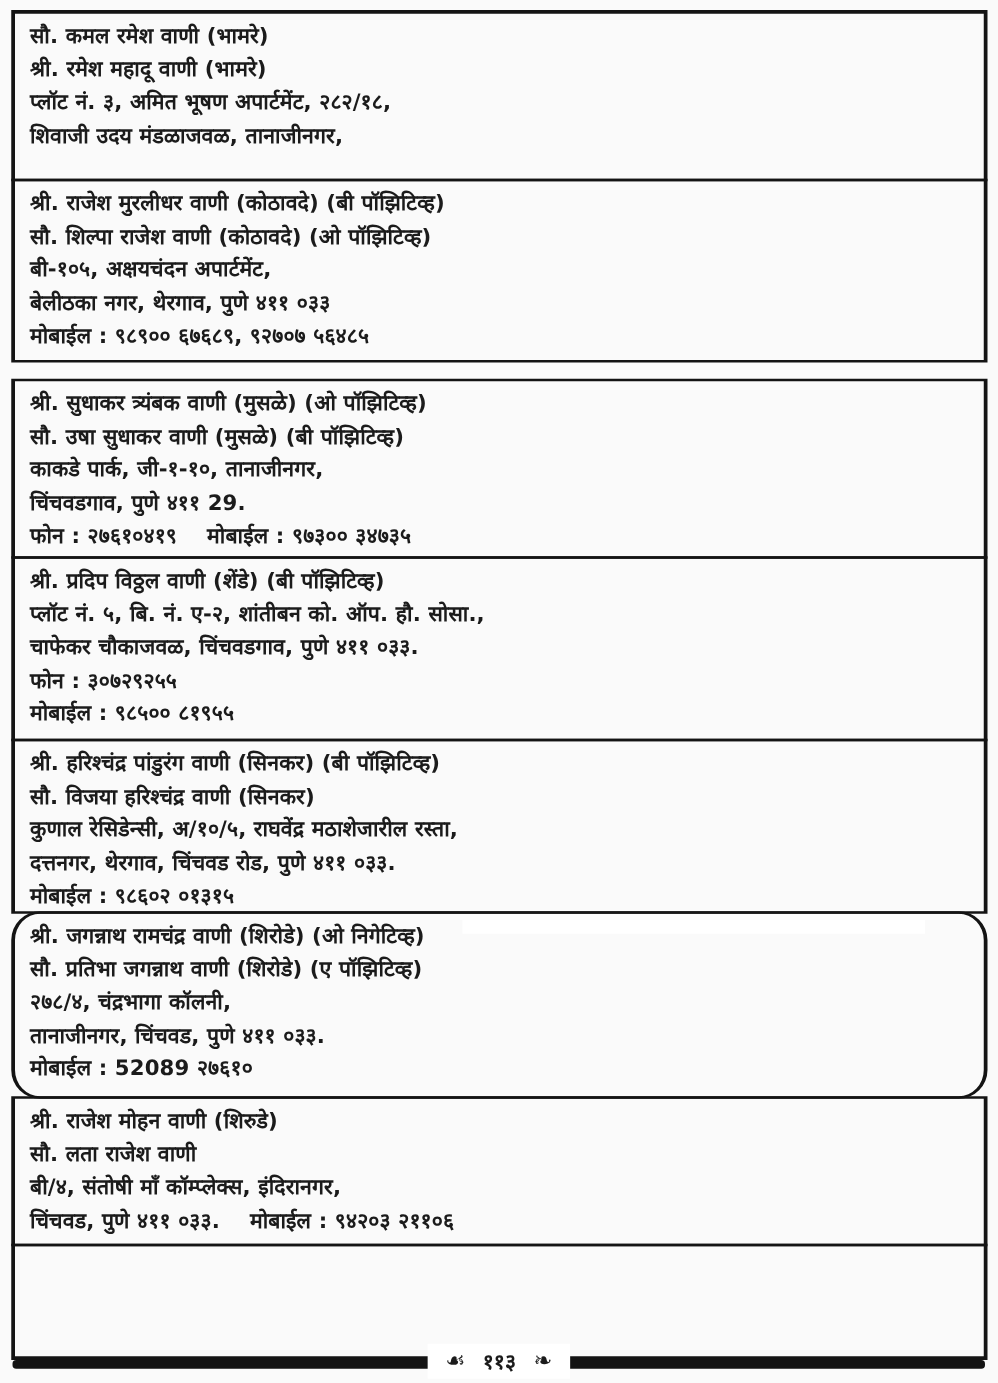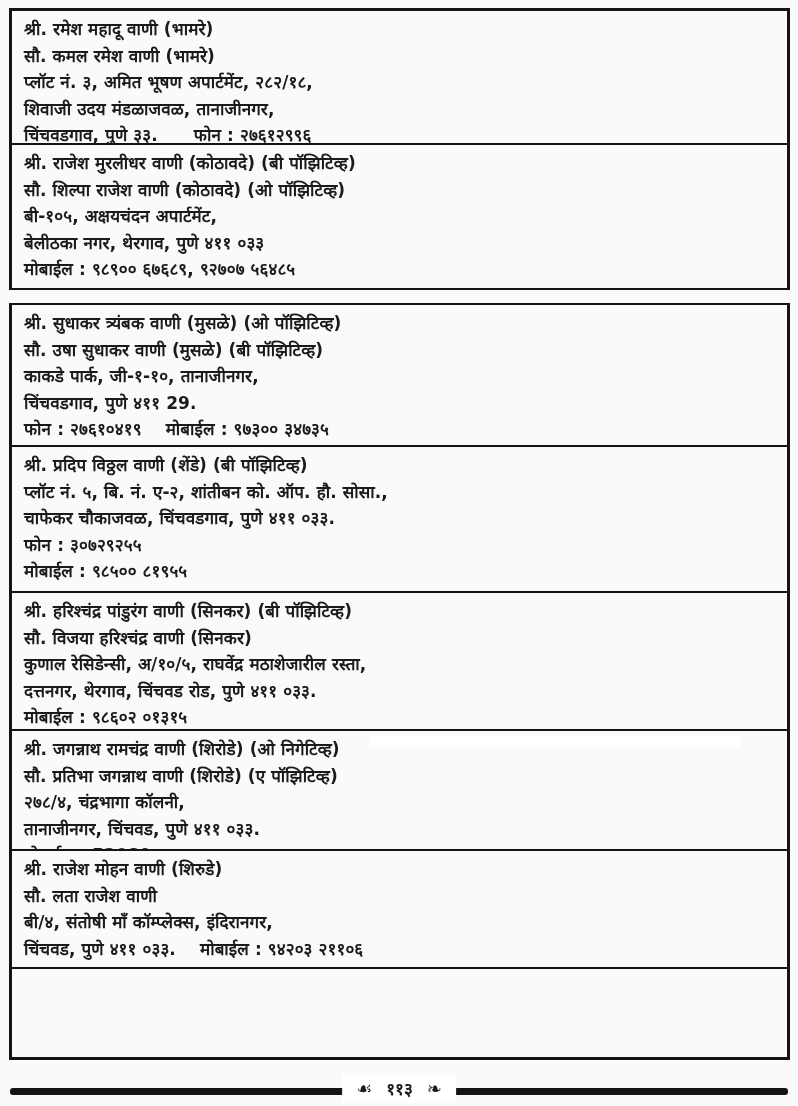--- a/index.html
+++ b/index.html
@@ -28,21 +28,21 @@
     position: relative;
   }
   .entry.first { margin-top: 0; border-top-width: 3px; }
   .entry { border-left-width: 3px; border-right-width: 3px; }
   .entry.last { border-bottom-width: 3px; }
   .e1 { height: 137px; }
   .e2 { height: 147px; }
   .e3 { height: 144px; margin-top: 13px; }
   .e4 { height: 148px; }
   .e5 { height: 140px; }
-  .e6 { height: 122px; }
+  .e6 { height: 150px; border-radius: 23px; }
   .e7 { height: 120px; }
   .e8 { height: 93px; }
   .line {
     font-size: 17px;
     font-weight: bold;
     line-height: 26.5px;
     white-space: pre-wrap;
     letter-spacing: 0.1px;
   }
   .blank-strip {
@@ -74,25 +74,24 @@
   .ornament { font-size: 18px; line-height: 18px; }
 </style>
 </head>
 <body>
 
 <div class="page">
 
   <div class="directory">
 
     <div class="entry e1 first">
+      <div class="line">सौ. कमल रमेश वाणी (भामरे)</div>
       <div class="line">श्री. रमेश महादू वाणी (भामरे)</div>
-      <div class="line">सौ. कमल रमेश वाणी (भामरे)</div>
       <div class="line">प्लॉट नं. ३, अमित भूषण अपार्टमेंट, २८२/१८,</div>
       <div class="line">शिवाजी उदय मंडळाजवळ, तानाजीनगर,</div>
-      <div class="line">चिंचवडगाव, पुणे ३३.      फोन : २७६१२९९६</div>
     </div>
 
     <div class="entry e2">
       <div class="line">श्री. राजेश मुरलीधर वाणी (कोठावदे) (बी पॉझिटिव्ह)</div>
       <div class="line">सौ. शिल्पा राजेश वाणी (कोठावदे) (ओ पॉझिटिव्ह)</div>
       <div class="line">बी-१०५, अक्षयचंदन अपार्टमेंट,</div>
       <div class="line">बेलीठका नगर, थेरगाव, पुणे ४११ ०३३</div>
       <div class="line">मोबाईल : ९८९०० ६७६८९, ९२७०७ ५६४८५</div>
     </div>
 

